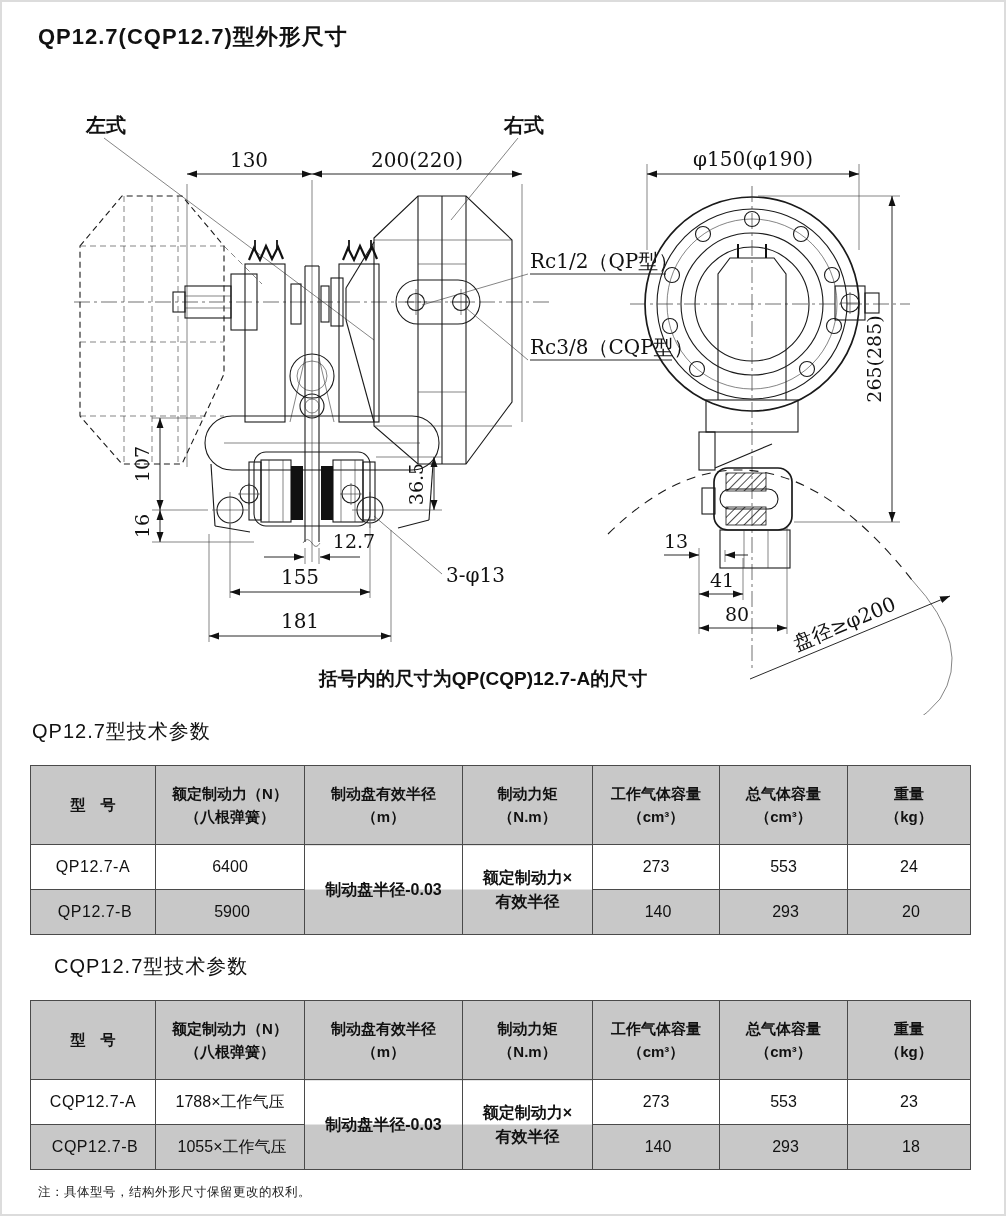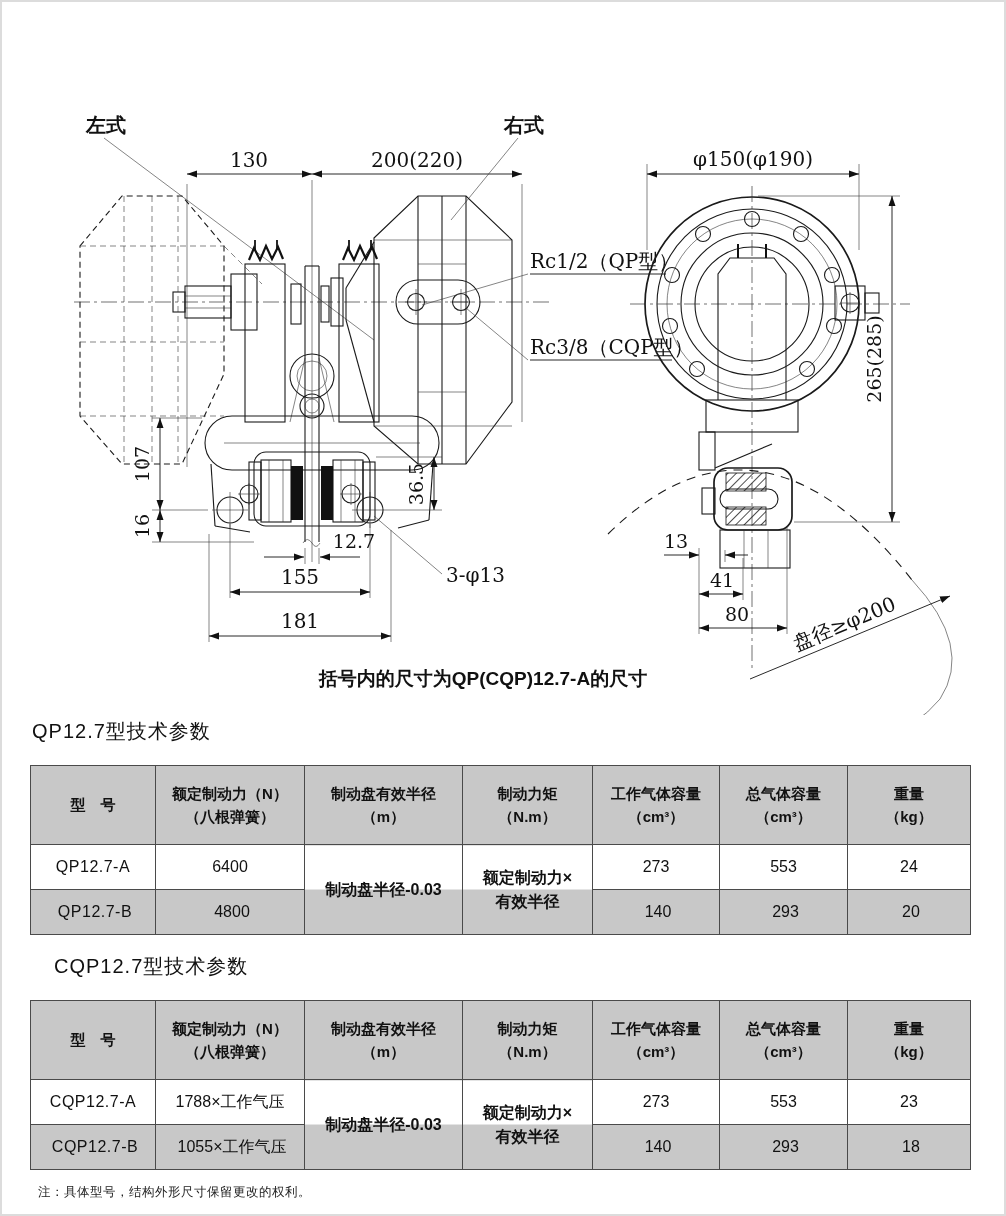--- a/index.html
+++ b/index.html
@@ -41,20 +41,21 @@
   text.d  { font-family:"DejaVu Serif", serif; font-size:20px; fill:#111; }
   text.ds { font-family:"DejaVu Serif", serif; font-size:19px; fill:#111; }
   text.cn { font-family:"Liberation Sans", sans-serif; font-size:20px; font-weight:600; fill:#111; }
   text.cap{ font-family:"Liberation Sans", sans-serif; font-size:19px; font-weight:600; fill:#111; }
 </style>
 </head>
 <body>
 
 <div class="page">
 
+  <div class="doc-title">QP12.7(CQP12.7)型外形尺寸</div>
 
   <svg class="drawing" width="1006" height="618" viewBox="0 95 1006 618" xmlns="http://www.w3.org/2000/svg">
     <defs>
       <marker id="ma" markerWidth="12" markerHeight="10" refX="10" refY="5" orient="auto-start-reverse" markerUnits="userSpaceOnUse" viewBox="0 0 12 10">
         <path d="M0,1.5 L10,5 L0,8.5 Z" fill="#111"></path>
       </marker>
       <pattern id="hatch" width="6" height="6" patternUnits="userSpaceOnUse" patternTransform="rotate(45)">
         <line x1="0" y1="0" x2="0" y2="6" stroke="#222" stroke-width="1.6"></line>
       </pattern>
     </defs>
@@ -319,21 +320,21 @@
       <td class="merged" rowspan="2">
             <div>额定制动力×</div>
             <div>有效半径</div>
           </td>
       <td>273</td>
       <td>553</td>
       <td>24</td>
     </tr>
     <tr class="rb">
       <td class="model">QP12.7-B</td>
-      <td class="force">4800</td>
+      <td class="force">5900</td>
       <td>140</td>
       <td>293</td>
       <td>20</td>
     </tr>
   </tbody>
     </table>
 
   <div class="sec-title t2">CQP12.7型技术参数</div>
   <table class="spec two">
     <colgroup>

